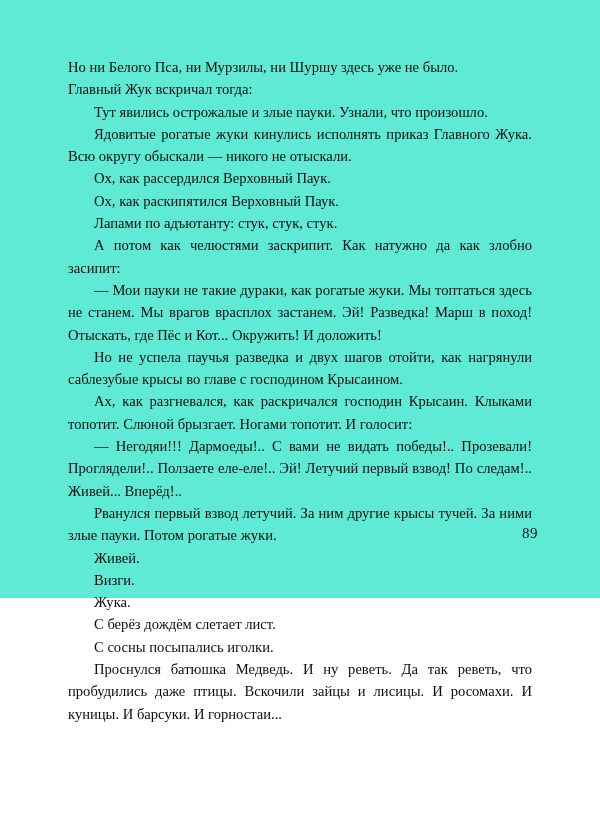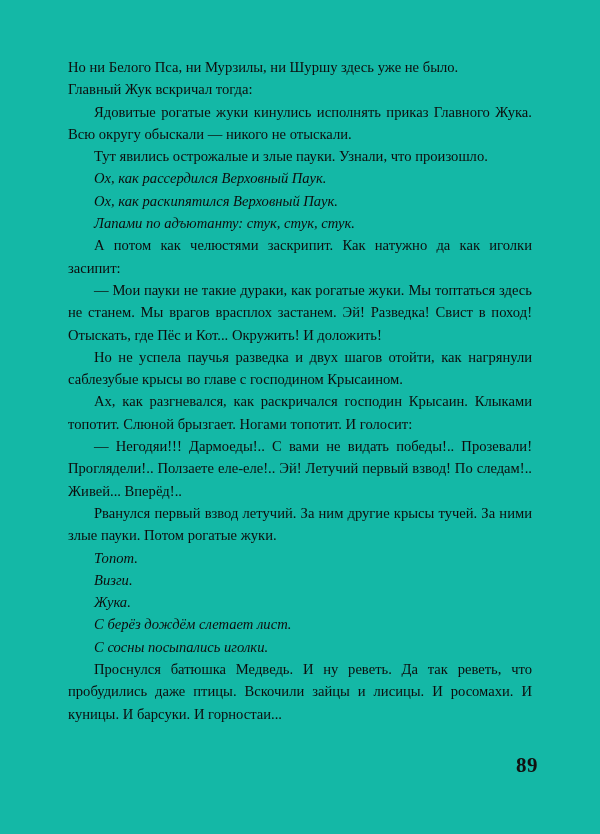--- a/index.html
+++ b/index.html
@@ -13,22 +13,22 @@
     position: relative;
     font-family: "Liberation Serif", serif;
     color: #0d0d0d;
     overflow: hidden;
   }
   .page {
     position: absolute;
     top: 0;
     left: 0;
     width: 600px;
-    height: 834px;
-    background: #14b8a6;
+    height: 598px;
+    background: #5eead4;
   }
   .text-column {
     position: absolute;
     left: 68px;
     top: 56px;
     width: 464px;
   }
   p.para {
     margin: 0;
     font-size: 14.6px;
@@ -36,52 +36,50 @@
     text-align: justify;
     text-indent: 26px;
     hyphens: auto;
     -webkit-hyphens: auto;
   }
   p.para.noindent {
     text-indent: 0;
   }
   p.para.left {
     text-align: left;
-    font-style: italic;
   }
   .page-number {
     position: absolute;
     right: 62px;
     bottom: 56px;
-    font-size: 21px;
+    font-size: 15px;
     font-family: "Liberation Serif", serif;
     color: #111;
     letter-spacing: 0.5px;
-    font-weight: bold;
   }
 </style>
 </head>
 <body>
 
 <div class="page">
   <div class="text-column">
     <p class="para noindent">Но ни Белого Пса, ни Мурзилы, ни Шуршу здесь уже не было.</p>
     <p class="para noindent">Главный Жук вскричал тогда:</p>
+    <p class="para">Тут явились острожалые и злые пауки. Узнали, что произошло.</p>
     <p class="para">Ядовитые рогатые жуки кинулись исполнять приказ Главного Жука. Всю округу обыскали — никого не отыскали.</p>
-    <p class="para">Тут явились острожалые и злые пауки. Узнали, что произошло.</p>
     <p class="para left">Ох, как рассердился Верховный Паук.</p>
     <p class="para left">Ох, как раскипятился Верховный Паук.</p>
     <p class="para left">Лапами по адъютанту: стук, стук, стук.</p>
-    <p class="para">А потом как челюстями заскрипит. Как натужно да как иголки засипит:</p>
-    <p class="para">— Мои пауки не такие дураки, как рогатые жуки. Мы топтаться здесь не станем. Мы врагов врасплох застанем. Эй! Разведка! Свист в поход! Отыскать, где Пёс и Кот... Окружить! И доложить!</p>
+    <p class="para">А потом как челюстями заскрипит. Как натужно да как злобно засипит:</p>
+    <p class="para">— Мои пауки не такие дураки, как рогатые жуки. Мы топтаться здесь не станем. Мы врагов врасплох застанем. Эй! Разведка! Марш в поход! Отыскать, где Пёс и Кот... Окружить! И доложить!</p>
     <p class="para">Но не успела паучья разведка и двух шагов отойти, как нагрянули саблезубые крысы во главе с господином Крысаином.</p>
     <p class="para">Ах, как разгневался, как раскричался господин Крысаин. Клыками топотит. Слюной брызгает. Ногами топотит. И голосит:</p>
     <p class="para">— Негодяи!!! Дармоеды!.. С вами не видать победы!.. Прозевали! Проглядели!.. Ползаете еле-еле!.. Эй! Летучий первый взвод! По следам!.. Живей... Вперёд!..</p>
     <p class="para">Рванулся первый взвод летучий. За ним другие крысы тучей. За ними злые пауки. Потом рогатые жуки.</p>
-    <p class="para left">Топот.</p>
+    <p class="para left">Живей.</p>
     <p class="para left">Визги.</p>
     <p class="para left">Жука.</p>
     <p class="para left">С берёз дождём слетает лист.</p>
     <p class="para left">С сосны посыпались иголки.</p>
     <p class="para">Проснулся батюшка Медведь. И ну реветь. Да так реветь, что пробудились даже птицы. Вскочили зайцы и лисицы. И росомахи. И куницы. И барсуки. И горностаи...</p>
   </div>
   <div class="page-number">89</div>
 </div>
 
 </body></html>

